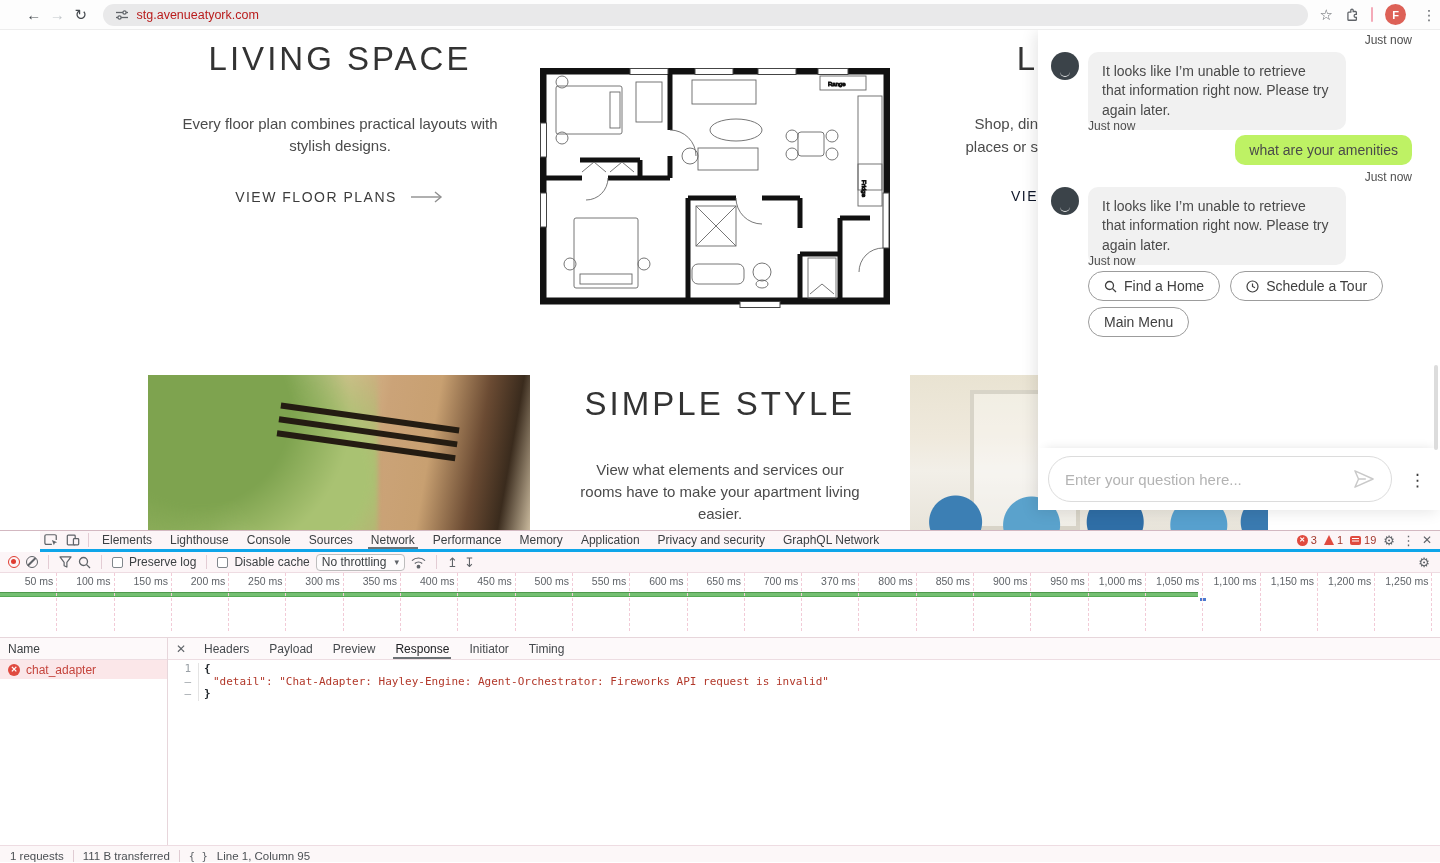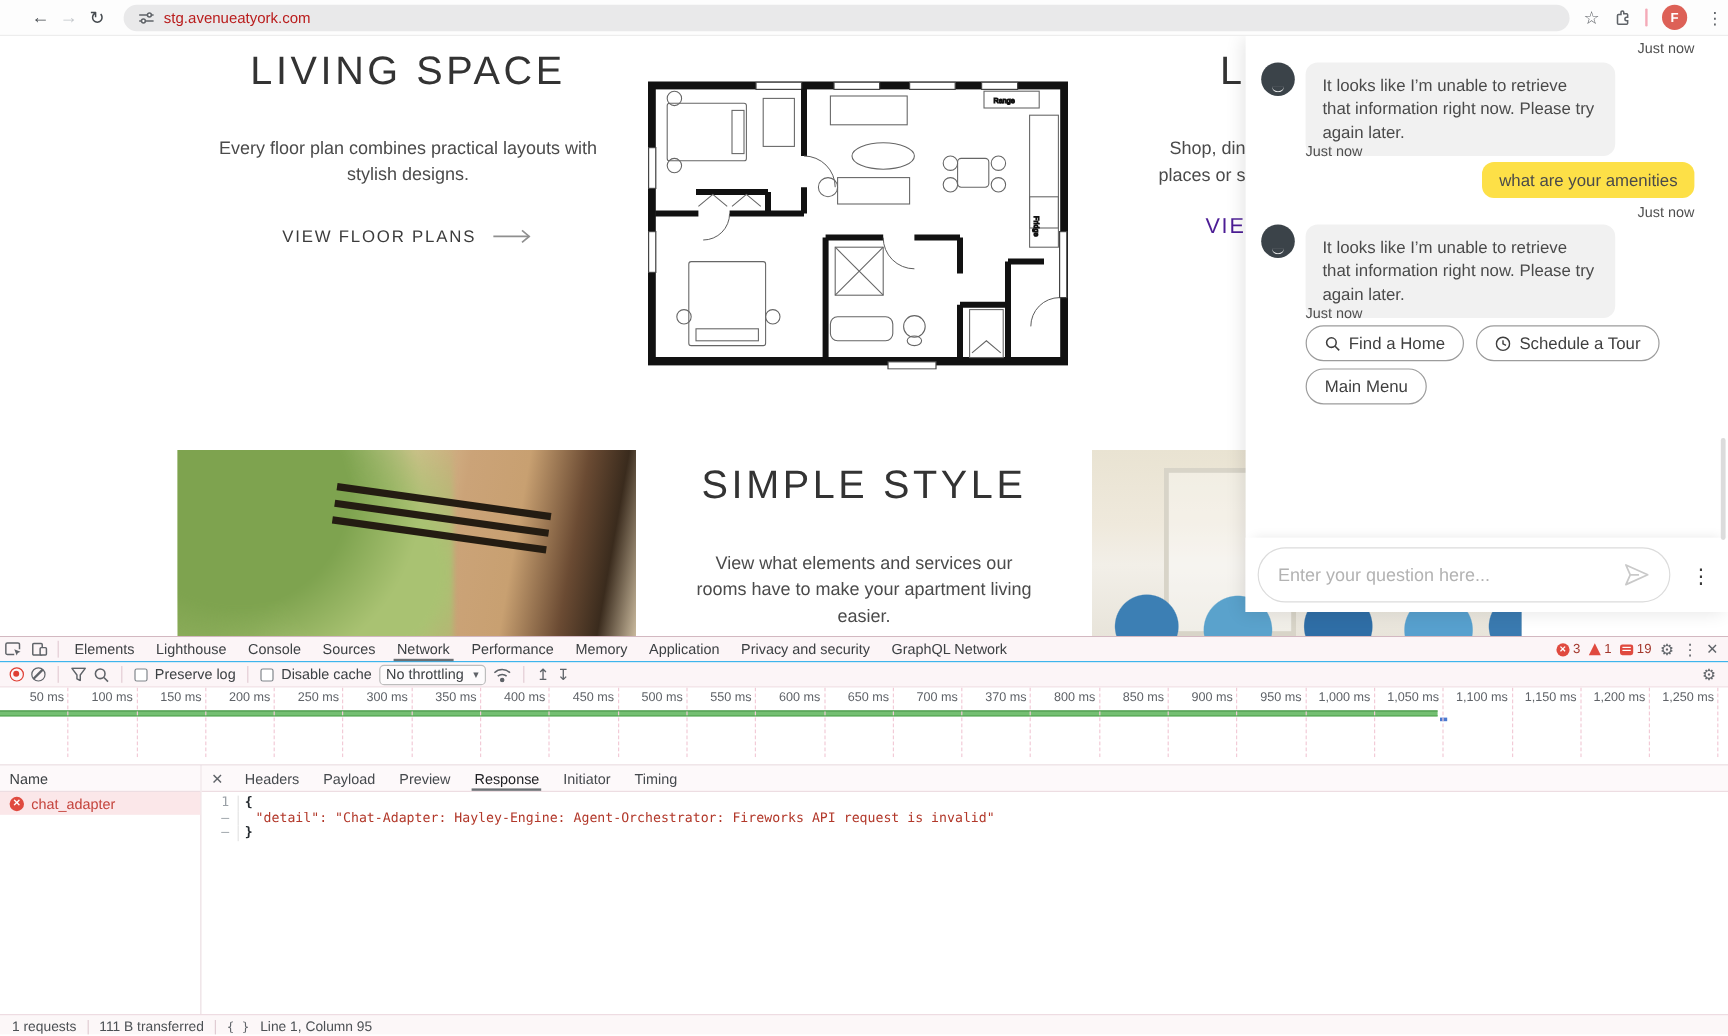--- a/index.html
+++ b/index.html
@@ -31,21 +31,21 @@
   .site-p { font-size:15px; line-height:1.45; color:#4b4b4b; text-align:center; font-weight:300; }
   .site-cta { font-size:14px; letter-spacing:1.5px; color:#3c3c3c; display:inline-flex; align-items:center; gap:14px; cursor:pointer; }
   .ls-col { position:absolute; left:140px; top:10px; width:400px; text-align:center; }
   .ls-col .site-p { margin-top:35px; padding:0 30px; }
   .ls-col .site-cta { margin-top:32px; }
   .floorplan { position:absolute; left:540px; top:38px; width:350px; height:240px; }
   .loc-col { position:absolute; left:938px; top:10px; width:100px; overflow:hidden; text-align:right; }
   .loc-col .site-h, .loc-col .site-p, .loc-col .cta-frag { white-space:nowrap; }
   .loc-col .site-h { text-align:right; }
   .loc-col .site-p { margin-top:35px; text-align:right; line-height:1.5; }
-  .loc-col .cta-frag { display:block; margin-top:20px; font-size:18px; letter-spacing:1.5px; color:#4c1d95; }
+  .loc-col .cta-frag { display:block; margin-top:30px; font-size:14px; letter-spacing:1.5px; color:#0f172a; }
 
   .photo { position:absolute; top:345px; height:155px; overflow:hidden; }
   .photo-left { left:148px; width:382px; background:linear-gradient(100deg,#8fae5c 0%,#9dbb6a 22%,#cfd9a8 34%,#d9c193 48%,#cbA378 60%,#c8a071 72%,#6b4b33 84%,#3a2b1d 92%,#c9b99d 100%); }
   .photo-left .foliage { position:absolute; left:-30px; top:-30px; width:260px; height:220px;
     background:radial-gradient(circle at 30% 30%,#7ea34f 0 40%,transparent 65%),
                radial-gradient(circle at 70% 60%,#a9c272 0 30%,transparent 60%);
     filter:blur(2px); }
   .photo-left .awning { position:absolute; right:70px; top:40px; width:180px; height:6px; background:#241c12; transform:rotate(8deg); box-shadow:0 14px 0 #241c12, 0 28px 0 #241c12; }
   .photo-right { left:910px; width:380px;
     background:linear-gradient(180deg,#e9e3d2 0%,#efe9dc 40%,#f2efe8 62%,#e8e4da 100%); }
@@ -66,43 +66,43 @@
   .ts-topright { position:absolute; top:3px; right:28px; }
   .bot-row { position:absolute; left:13px; display:flex; align-items:flex-start; }
   .bot-avatar { width:28px; height:28px; border-radius:50%; background:#3b4349; position:relative; flex:0 0 auto; }
   .bot-avatar::after { content:""; position:absolute; left:9px; bottom:3px; width:10px; height:4px;
     border-bottom:1.5px solid #fff; border-radius:0 0 8px 8px; opacity:.85; }
   .bot-bubble { margin-left:9px; width:258px; background:#f1f1f1; border-radius:10px;
     padding:10px 14px; color:#4a4a4a; line-height:1.38; }
   .row1 { top:22px; }  .row2 { top:157px; }
   .ts-b1 { position:absolute; left:50px; top:89px; }
   .ts-b2 { position:absolute; left:50px; top:224px; }
-  .user-bubble { position:absolute; right:28px; top:105px; background:#fde047; border-radius:10px;
+  .user-bubble { position:absolute; right:28px; top:105px; background:#bef264; border-radius:10px;
     padding:7px 14px; color:#4a4a4a; }
   .ts-u { position:absolute; right:28px; top:140px; }
   .pills-1 { position:absolute; left:50px; top:241px; display:flex; gap:10px; }
   .pills-2 { position:absolute; left:50px; top:277px; display:flex; }
   .pill { height:30px; border:1px solid #9c9c9c; border-radius:16px; background:#fff;
     display:inline-flex; align-items:center; gap:7px; padding:0 15px; color:#3f3f3f; font-size:14px; cursor:pointer; }
   .pill svg { flex:0 0 auto; }
   .chat-input-wrap { position:absolute; left:0; right:0; bottom:0; height:62px; background:#fff;
     box-shadow:0 -6px 10px -7px rgba(0,0,0,.12); }
   .chat-input { position:absolute; left:10px; top:8px; width:344px; height:46px; border:1px solid #dcdcdc;
     border-radius:24px; background:#fff; display:flex; align-items:center; padding:0 16px; }
   .chat-input input { border:none; outline:none; flex:1; font-size:15px; color:#555;
     font-family:"Liberation Sans", sans-serif; background:transparent; }
   .chat-input input::placeholder { color:#b3b3b3; }
   .chat-kebab { position:absolute; right:14px; top:22px; font-size:17px; color:#3a3a3a; letter-spacing:0; }
   .chat-scrollbar { position:absolute; right:2px; top:335px; width:4px; height:85px; background:#dcdcdc; border-radius:2px; }
 
   
   .devtools { position:absolute; left:0; top:530px; width:1440px; height:333px; background:#fff;
     border-top:1px solid #d3b8c1; font-size:12px; color:#3c4043; z-index:40; }
-  .dt-tabbar { height:21px; background:#fcf5f7; border-bottom:1px solid #0ea5e9;
-    display:flex; align-items:center; }
+  .dt-tabbar { height:21px; background:#fcf5f7; border-bottom:3px solid #0ea5e9;
+    display:flex; align-items:center;margin-left:40px; }
   .dt-ico { width:22px; display:flex; justify-content:center; align-items:center; color:#5f6368; cursor:pointer; }
   .dt-ico svg { display:block; }
   .dt-sep-v { width:1px; height:14px; background:#e3ccd4; margin:0 4px; }
   .dt-tabs { display:flex; height:100%; }
   .dt-tab { padding:0 9px; display:flex; align-items:center; position:relative; cursor:pointer; color:#3c4043; white-space:nowrap; }
   .dt-tab.sel::after { content:""; position:absolute; left:6px; right:6px; bottom:0; height:2px; background:#6d7175; }
   .dt-right { margin-left:auto; display:flex; align-items:center; gap:7px; padding-right:8px; }
   .badge { display:flex; align-items:center; gap:3px; color:#a3382d; font-size:11px; }
   .err-circ { width:11px; height:11px; border-radius:50%; background:#e04a3f; color:#fff; font-size:7px;
     display:flex; align-items:center; justify-content:center; font-weight:bold; }

